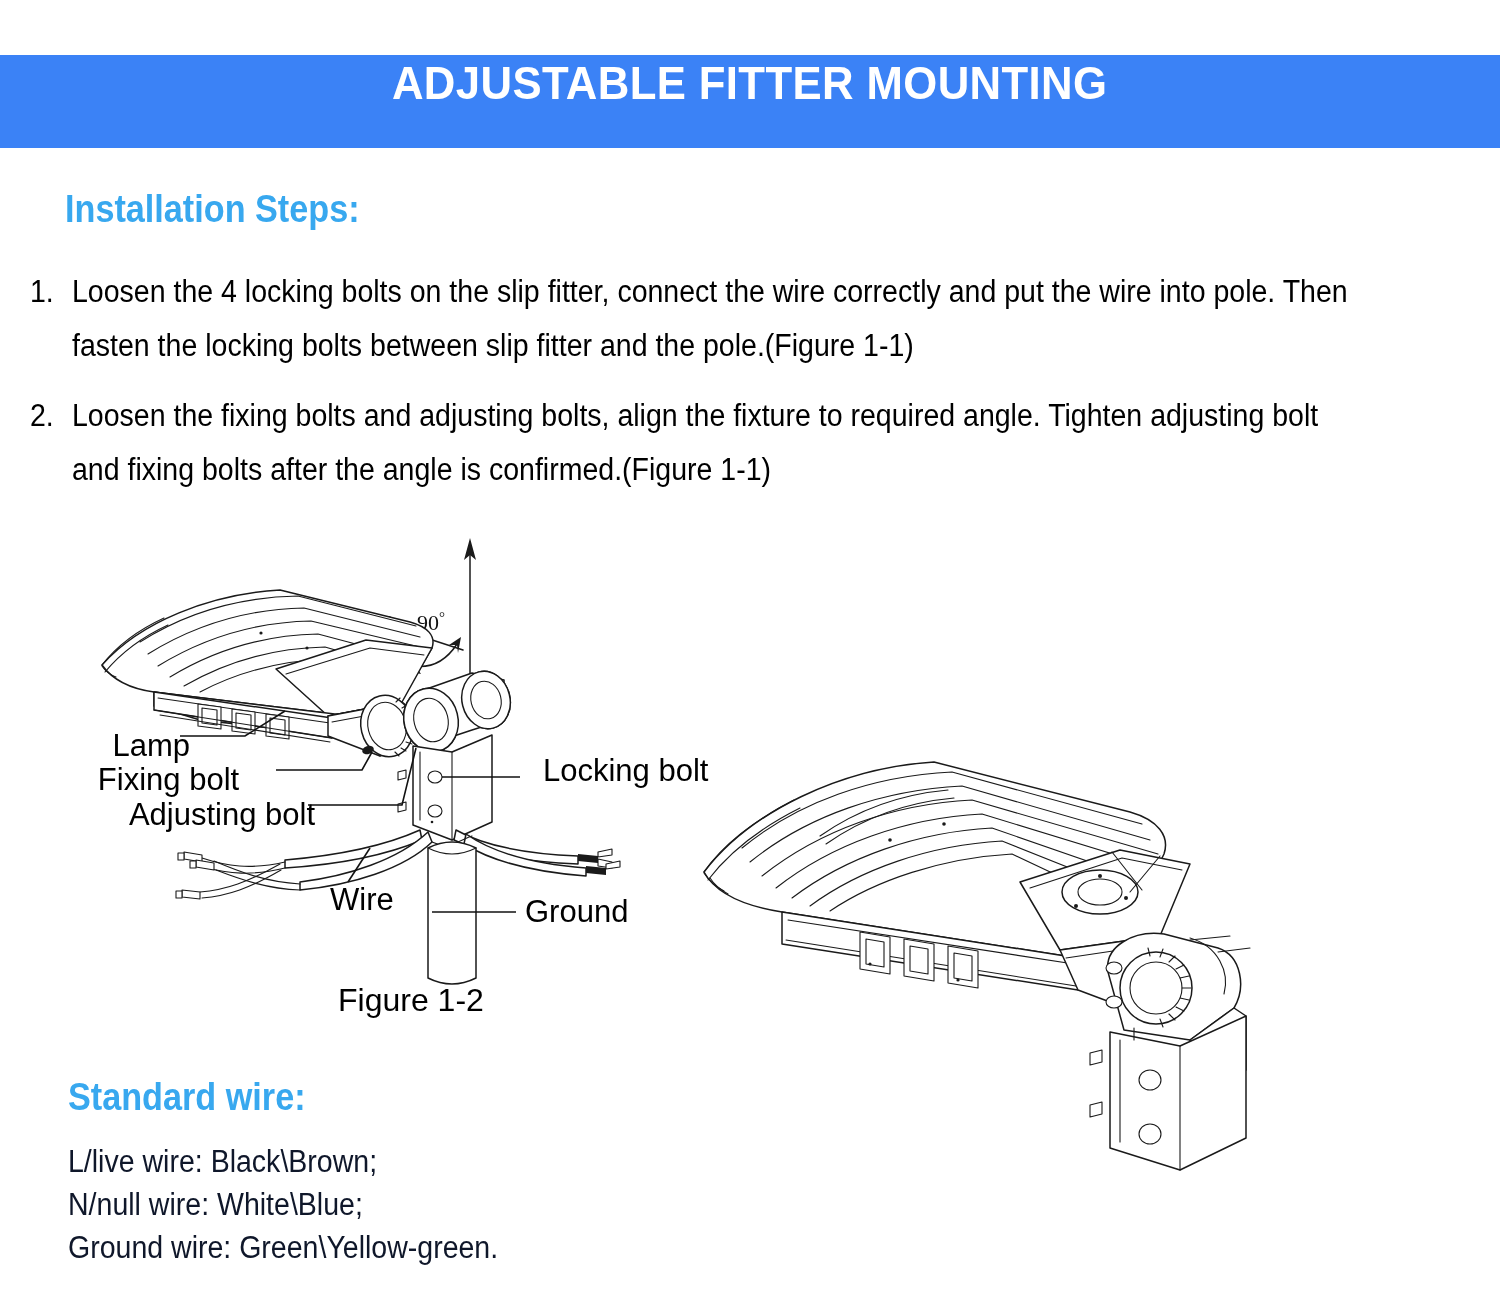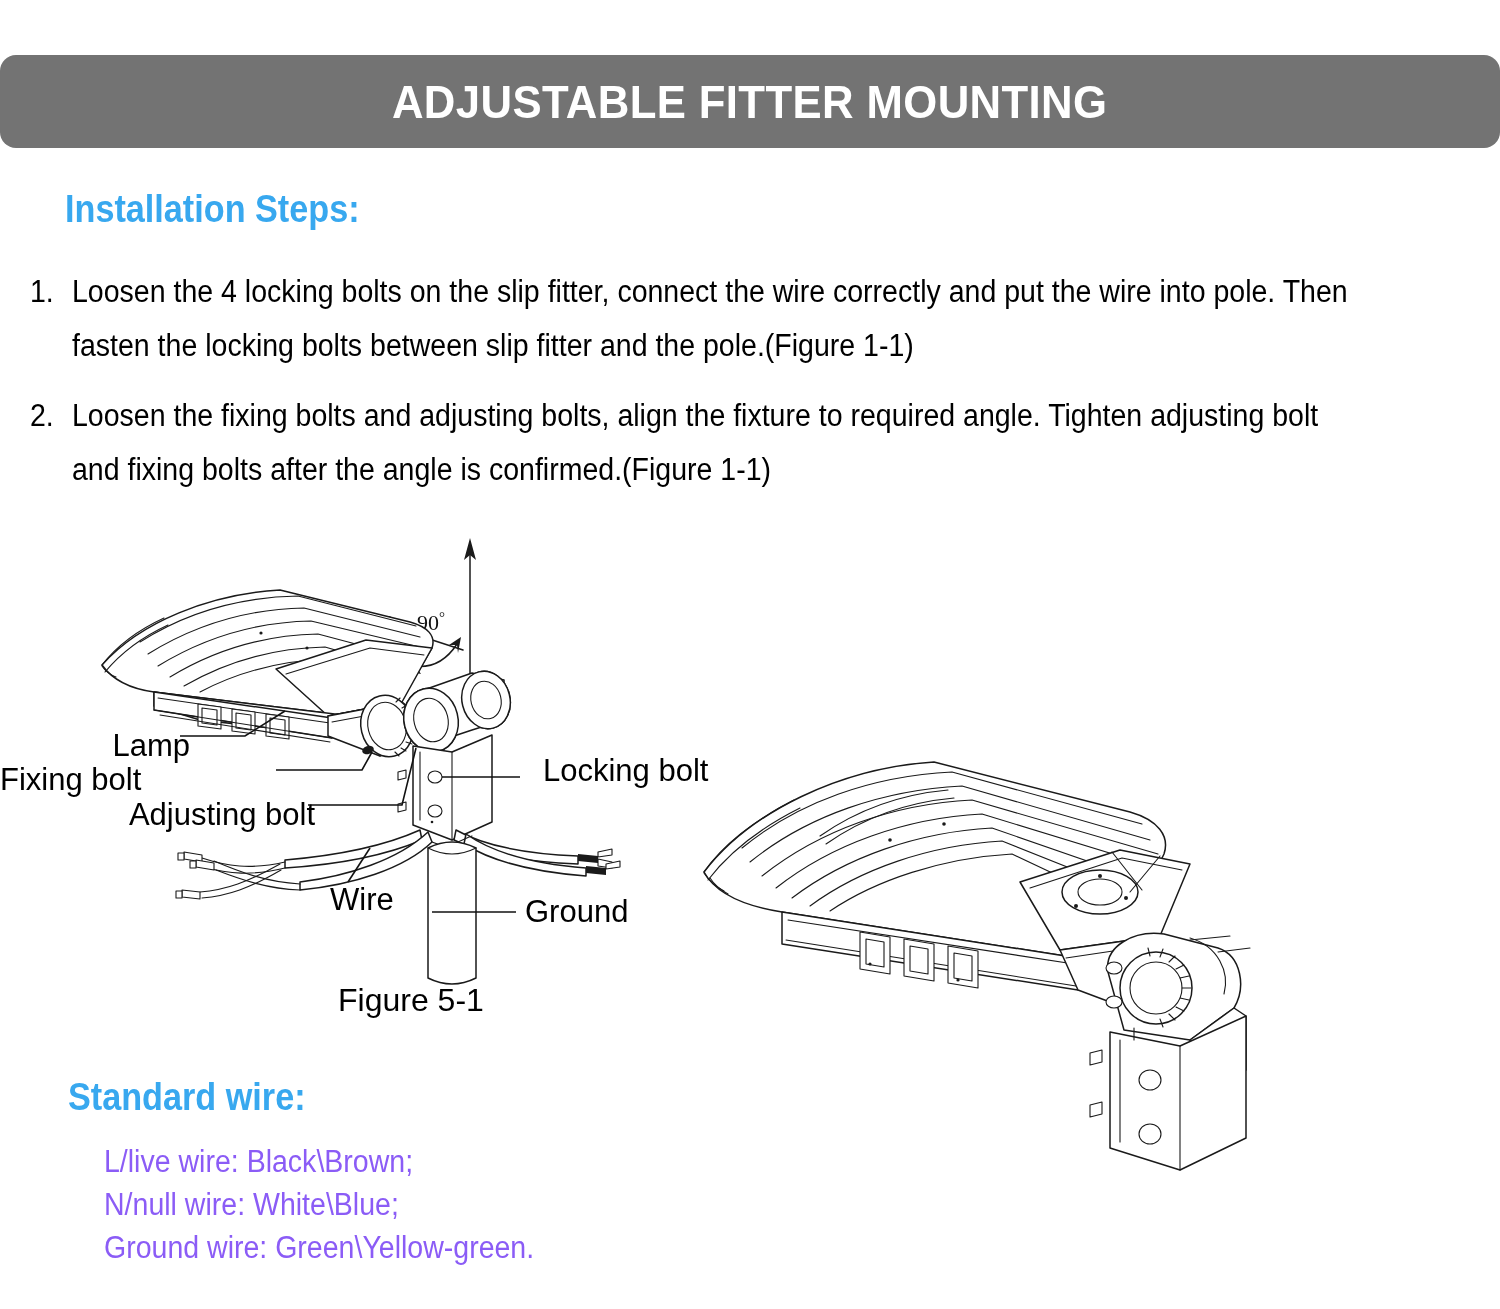--- a/index.html
+++ b/index.html
@@ -17,25 +17,23 @@
     overflow: hidden;
   }
 
   
   .banner {
     position: absolute;
     left: 0;
     top: 55px;
     width: 1500px;
     height: 93px;
-    background: #737373;
+    background: #3b82f6;
     display: flex;
-    align-items: center;
     justify-content: center;
-    border-radius: 16px;
   }
   .banner-title {
     color: #ffffff;
     font-family: "Liberation Sans Narrow", "Liberation Sans", sans-serif;
     font-size: 47px;
     font-weight: bold;
     letter-spacing: 0.4px;
     transform: scaleX(0.93);
     transform-origin: center;
     white-space: nowrap;
@@ -84,22 +82,21 @@
     width: 108.6%;
   }
 
   
   .wire-spec {
     position: absolute;
     left: 68px;
     top: 1140px;
     font-size: 31px;
     line-height: 43px;
-    color: #8b5cf6;
-    margin-left: 36px;
+    color: #0f172a;
   }
   .wire-spec div {
     transform: scaleX(0.92);
     transform-origin: left center;
     white-space: nowrap;
   }
 
   
   .figure-left {
     position: absolute;
@@ -125,21 +122,21 @@
   }
 
   
   .diagram-label {
     position: absolute;
     font-size: 31px;
     color: #000;
     white-space: nowrap;
   }
   #label-lamp          { left: 0px;   top: 728px; width: 190px; text-align: right; }
-  #label-fixing-bolt   { left: 0px;   top: 762px; width: 283px; text-align: left; }
+  #label-fixing-bolt   { left: 16px;   top: 762px; width: 283px; text-align: center; padding-left: 11px; }
   #label-adjusting-bolt{ left: 0px;   top: 797px; width: 315px; text-align: right; }
   #label-locking-bolt  { left: 524px; top: 753px; margin-left: 19px; }
   #label-wire          { left: 330px; top: 882px; text-align: right; }
   #label-support       { left: 525px; top: 894px; }
 
   svg { display: block; overflow: visible; }
   .ln { fill: none; stroke: #1a1a1a; stroke-width: 1.5; stroke-linejoin: round; stroke-linecap: round; }
   .ln-thin { fill: none; stroke: #1a1a1a; stroke-width: 1.1; stroke-linejoin: round; stroke-linecap: round; }
   .ln-w { fill: #ffffff; stroke: #1a1a1a; stroke-width: 1.5; stroke-linejoin: round; stroke-linecap: round; }
   .ln-wt { fill: #ffffff; stroke: #1a1a1a; stroke-width: 1.1; stroke-linejoin: round; stroke-linecap: round; }
@@ -344,21 +341,21 @@
   </svg>
 </div>
 
 <div class="diagram-label" id="label-lamp">Lamp</div>
 <div class="diagram-label" id="label-fixing-bolt">Fixing bolt</div>
 <div class="diagram-label" id="label-adjusting-bolt">Adjusting bolt</div>
 <div class="diagram-label" id="label-locking-bolt">Locking bolt</div>
 <div class="diagram-label" id="label-wire">Wire</div>
 <div class="diagram-label" id="label-support">Ground</div>
 
-<div class="fig-caption">Figure 5-1</div>
+<div class="fig-caption">Figure 1-2</div>
 
 <div class="figure-right">
   <svg width="580" height="430" viewBox="0 0 580 430">
 
     <g>
       <path class="ln-w" d="M 14 132 C 60 72 150 28 244 22 L 440 72 C 468 80 480 96 474 114
                             L 432 200 C 424 216 406 222 388 218 L 92 172 C 54 166 26 154 14 132 Z"></path>
 
       <path class="ln-thin" d="M 14 132 C 32 106 64 80 104 60"></path>
       <path class="ln-thin" d="M 18 140 C 38 114 70 88 110 68"></path>

